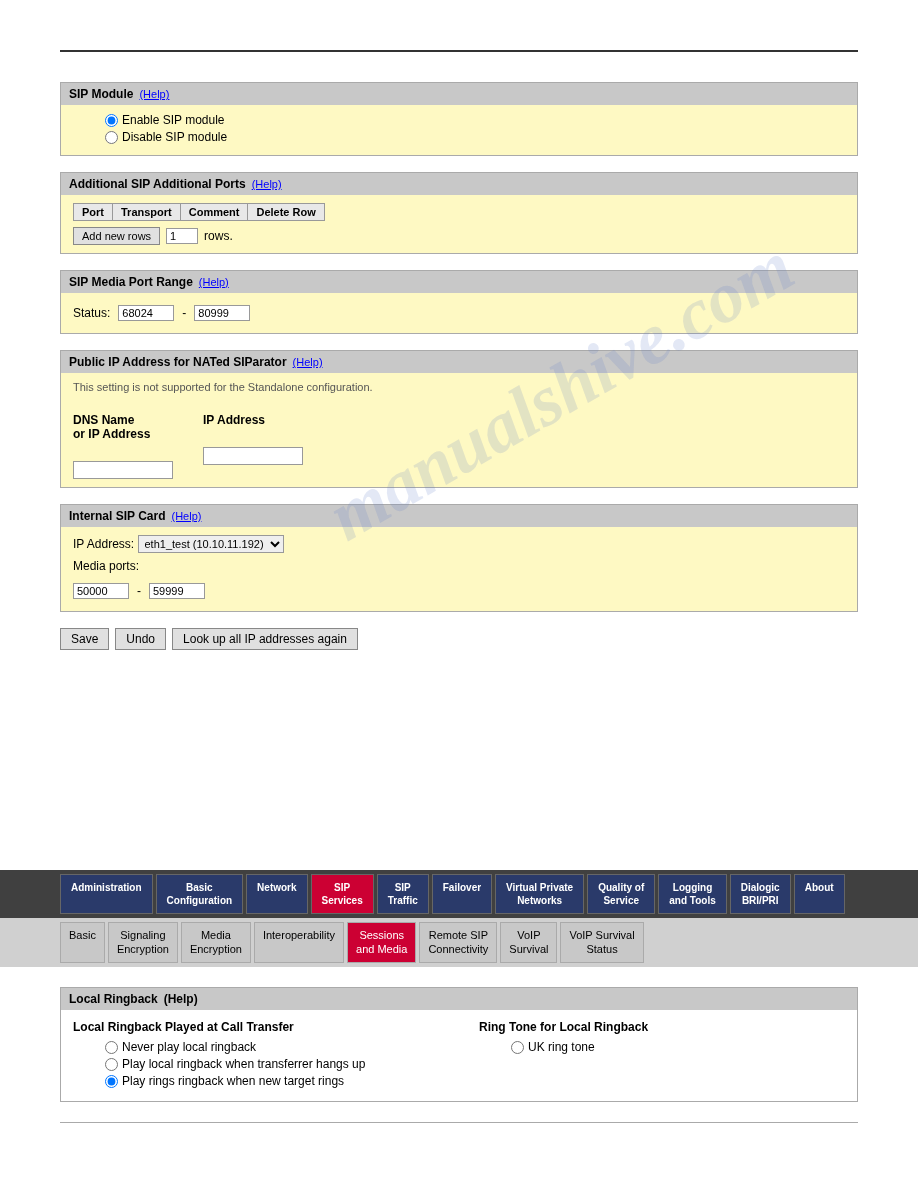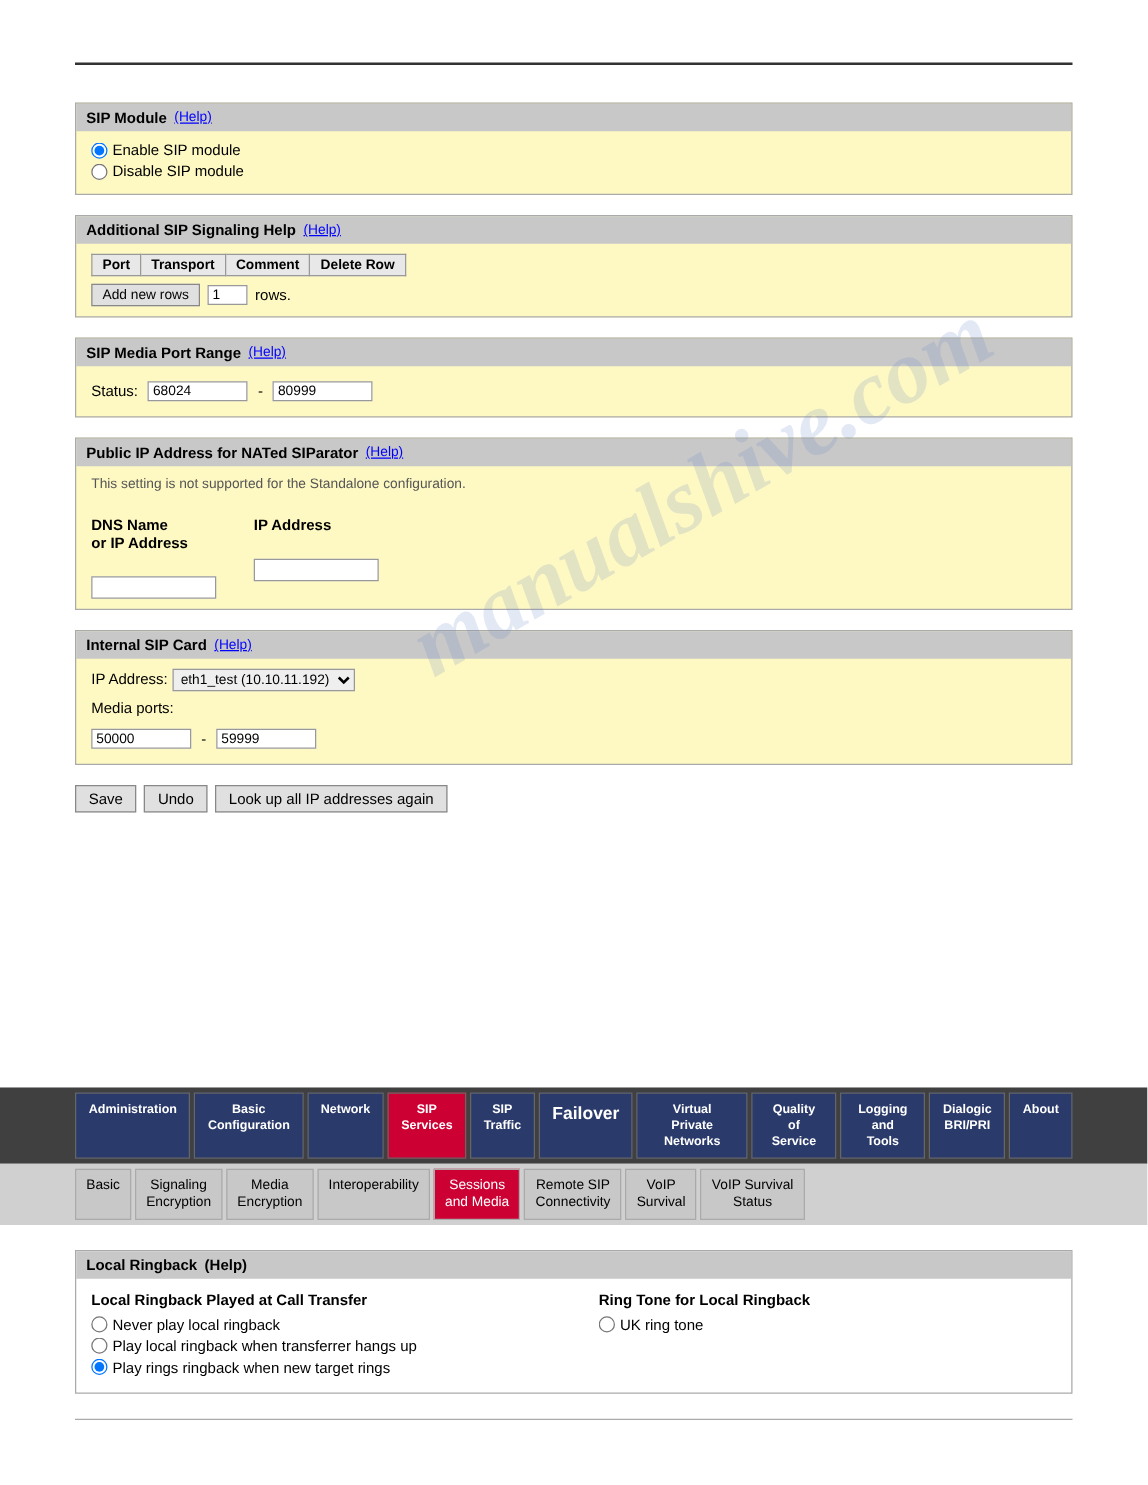--- a/index.html
+++ b/index.html
@@ -66,24 +66,25 @@
       font-size: 11px;
     }
 
     .section-body {
       padding: 8px 12px;
     }
 
     
     .radio-row {
       display: flex;
-      align-items: center;
+      align-items: flex-end;
       gap: 4px;
       margin-bottom: 3px;
       font-size: 12px;
+      margin-left: 32px;
     }
 
     
     .ports-table {
       border-collapse: collapse;
       font-size: 11px;
     }
     .ports-table th {
       border: 1px solid #999;
       background: #e8e8e8;
@@ -116,21 +117,21 @@
     
     .port-range-row {
       display: flex;
       align-items: center;
       gap: 8px;
       font-size: 12px;
       padding: 4px 0;
     }
 
     .input-port {
-      width: 80px;
+      width: 56px;
       border: 1px solid #999;
       padding: 1px 3px;
       font-size: 11px;
     }
 
     
     .nat-description {
       font-size: 11px;
       color: #555;
       margin-bottom: 20px;
@@ -303,21 +304,21 @@
       </div>
       <div class="radio-row">
         <input type="radio" name="sip_module" style="">
         <span>Disable SIP module</span>
       </div>
     </div>
   </div>
 
   <div class="section-box">
     <div class="section-header">
-      <span>Additional SIP Signaling Help</span>
+      <span>Additional SIP Additional Ports</span>
       <span class="help-link">(Help)</span>
     </div>
     <div class="section-body">
       <table class="ports-table">
         <thead>
           <tr>
             <th>Port</th>
             <th>Transport</th>
             <th>Comment</th>
             <th>Delete Row</th>
@@ -401,21 +402,21 @@
 </div>
 
 <div class="nav-bar">
 
   <div class="nav-tabs-top">
     <div class="nav-tab dark" style="font-size:10px;">Administration</div>
     <div class="nav-tab dark" style="font-size:10px;">Basic<br>Configuration</div>
     <div class="nav-tab dark" style="font-size:10px;">Network</div>
     <div class="nav-tab active" style="font-size:10px; background:#cc0033;">SIP<br>Services</div>
     <div class="nav-tab dark" style="font-size:10px;">SIP<br>Traffic</div>
-    <div class="nav-tab dark" style="font-size:14px;text-align:center;">Failover</div>
+    <div class="nav-tab dark" style="font-size:10px;text-align:center;">Failover</div>
     <div class="nav-tab dark" style="font-size:10px;">Virtual Private<br>Networks</div>
     <div class="nav-tab dark" style="font-size:10px;">Quality of<br>Service</div>
     <div class="nav-tab dark" style="font-size:10px;">Logging<br>and Tools</div>
     <div class="nav-tab" style="font-size:10px; background:#2a3a6a;">Dialogic<br>BRI/PRI</div>
     <div class="nav-tab dark" style="font-size:10px;">About</div>
   </div>
 
   <div class="nav-tabs-bottom">
     <div class="sub-tab">Basic</div>
     <div class="sub-tab">Signaling<br>Encryption</div>

